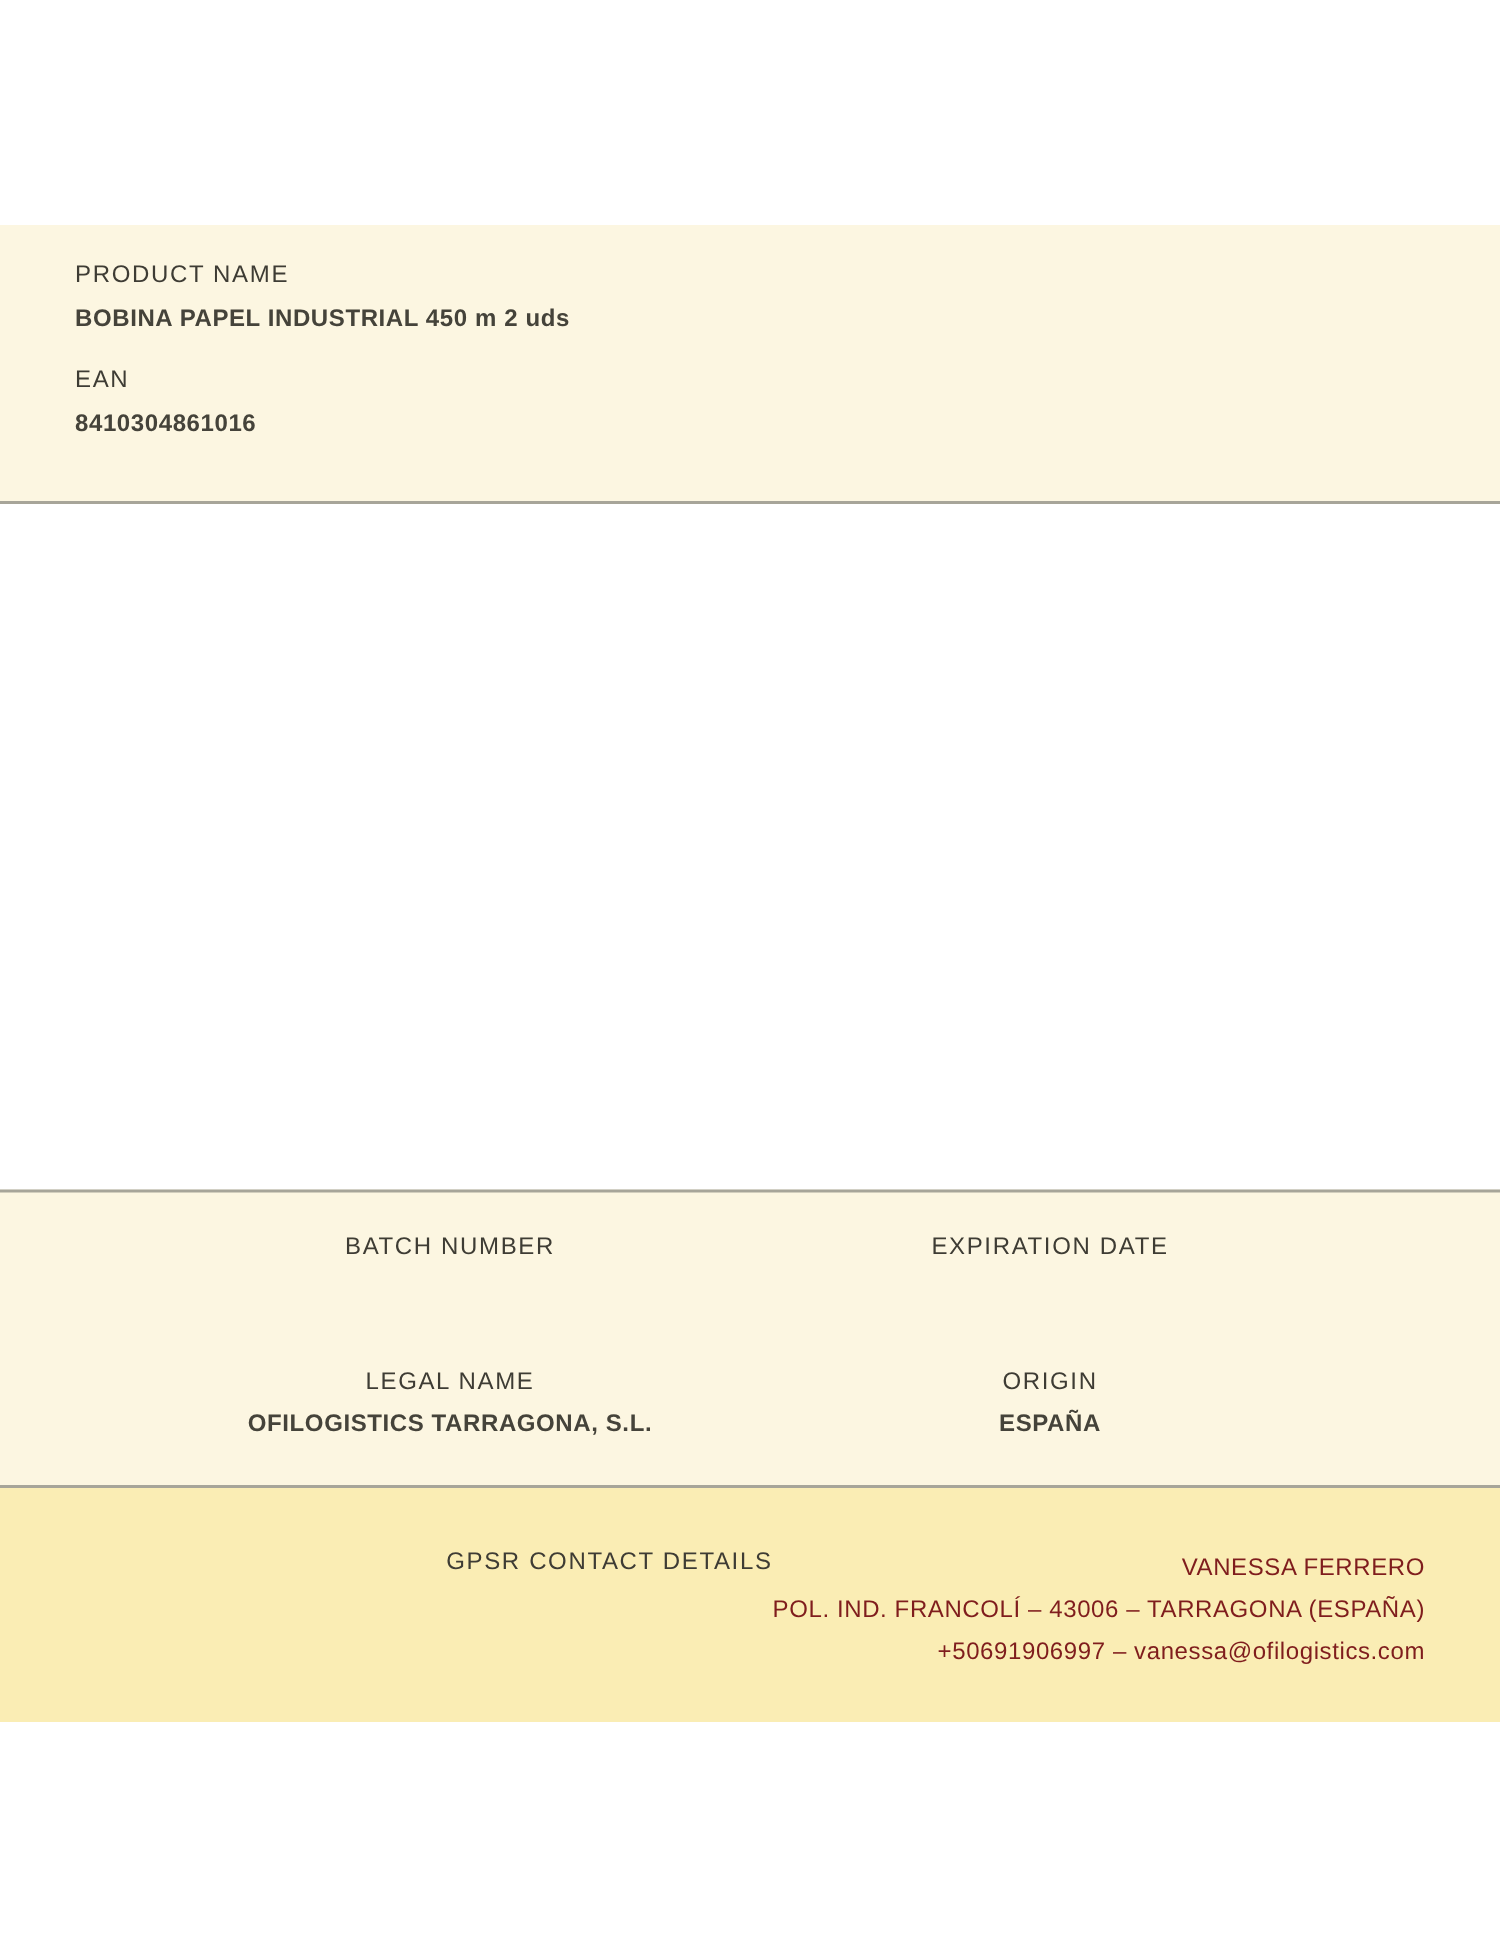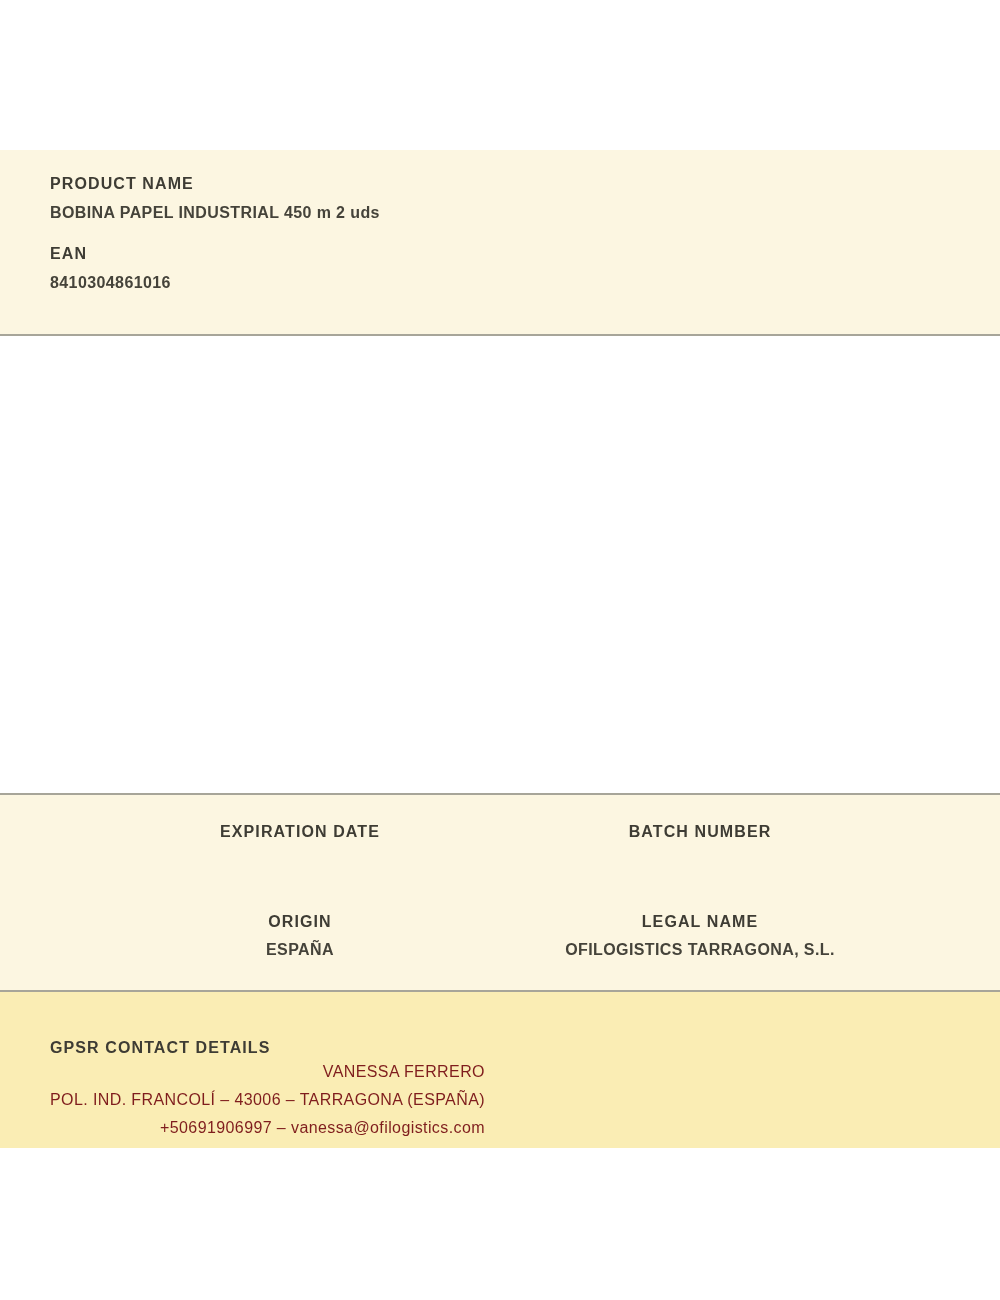--- a/index.html
+++ b/index.html
@@ -11,21 +11,21 @@
     height: 1300px;
     background: #ffffff;
     font-family: "Liberation Sans", sans-serif;
     color: #45433a;
     position: relative;
   }
 
   
   .label-text {
     font-size: 16px;
-    font-weight: bold;
+    font-weight: normal;
     letter-spacing: 1.1px;
     color: #3e3c34;
     line-height: 20px;
   }
   .value-text {
     font-size: 16px;
     font-weight: bold;
     letter-spacing: 0.4px;
     color: #45433a;
     line-height: 20px;
@@ -73,23 +73,22 @@
   .details-col .row2-label { margin-top: 42px; }
   .details-col .row2-value { margin-top: 8px; }
 
   
   .contact-section {
     box-sizing: border-box;
     height: 156px;
     background: #faedb4;
     padding: 40px 50px 0 50px;
     display: flex;
-    justify-content: center;
+    justify-content: flex-end;
     align-items: flex-start;
-    flex-direction: column;
   }
   .contact-right {
     text-align: right;
   }
   .contact-right .contact-line {
     font-size: 16px;
     letter-spacing: 0.4px;
     line-height: 28px;
     color: #7f1d1d;
   }
@@ -104,30 +103,30 @@
   <div class="value-text field-value">BOBINA PAPEL INDUSTRIAL 450 m 2 uds</div>
   <div class="label-text ean-label">EAN</div>
   <div class="value-text field-value">8410304861016</div>
 </section>
 
 <div class="spacer-middle"></div>
 
 <section class="details-section">
   <div class="details-grid">
     <div class="details-col">
+      <div class="label-text">BATCH NUMBER</div>
+      <div class="value-text field-value-empty"></div>
+      <div class="label-text row2-label">LEGAL NAME</div>
+      <div class="value-text row2-value">OFILOGISTICS TARRAGONA, S.L.</div>
+    </div>
+    <div class="details-col">
       <div class="label-text">EXPIRATION DATE</div>
       <div class="value-text field-value-empty"></div>
       <div class="label-text row2-label">ORIGIN</div>
       <div class="value-text row2-value">ESPAÑA</div>
-    </div>
-    <div class="details-col">
-      <div class="label-text">BATCH NUMBER</div>
-      <div class="value-text field-value-empty"></div>
-      <div class="label-text row2-label">LEGAL NAME</div>
-      <div class="value-text row2-value">OFILOGISTICS TARRAGONA, S.L.</div>
     </div>
   </div>
 </section>
 
 <section class="contact-section">
   <div class="label-text">GPSR CONTACT DETAILS</div>
   <div class="contact-right">
     <div class="contact-line">VANESSA FERRERO</div>
     <div class="contact-line">POL. IND. FRANCOLÍ – 43006 – TARRAGONA (ESPAÑA)</div>
     <div class="contact-line">+50691906997 – vanessa@ofilogistics.com</div>

